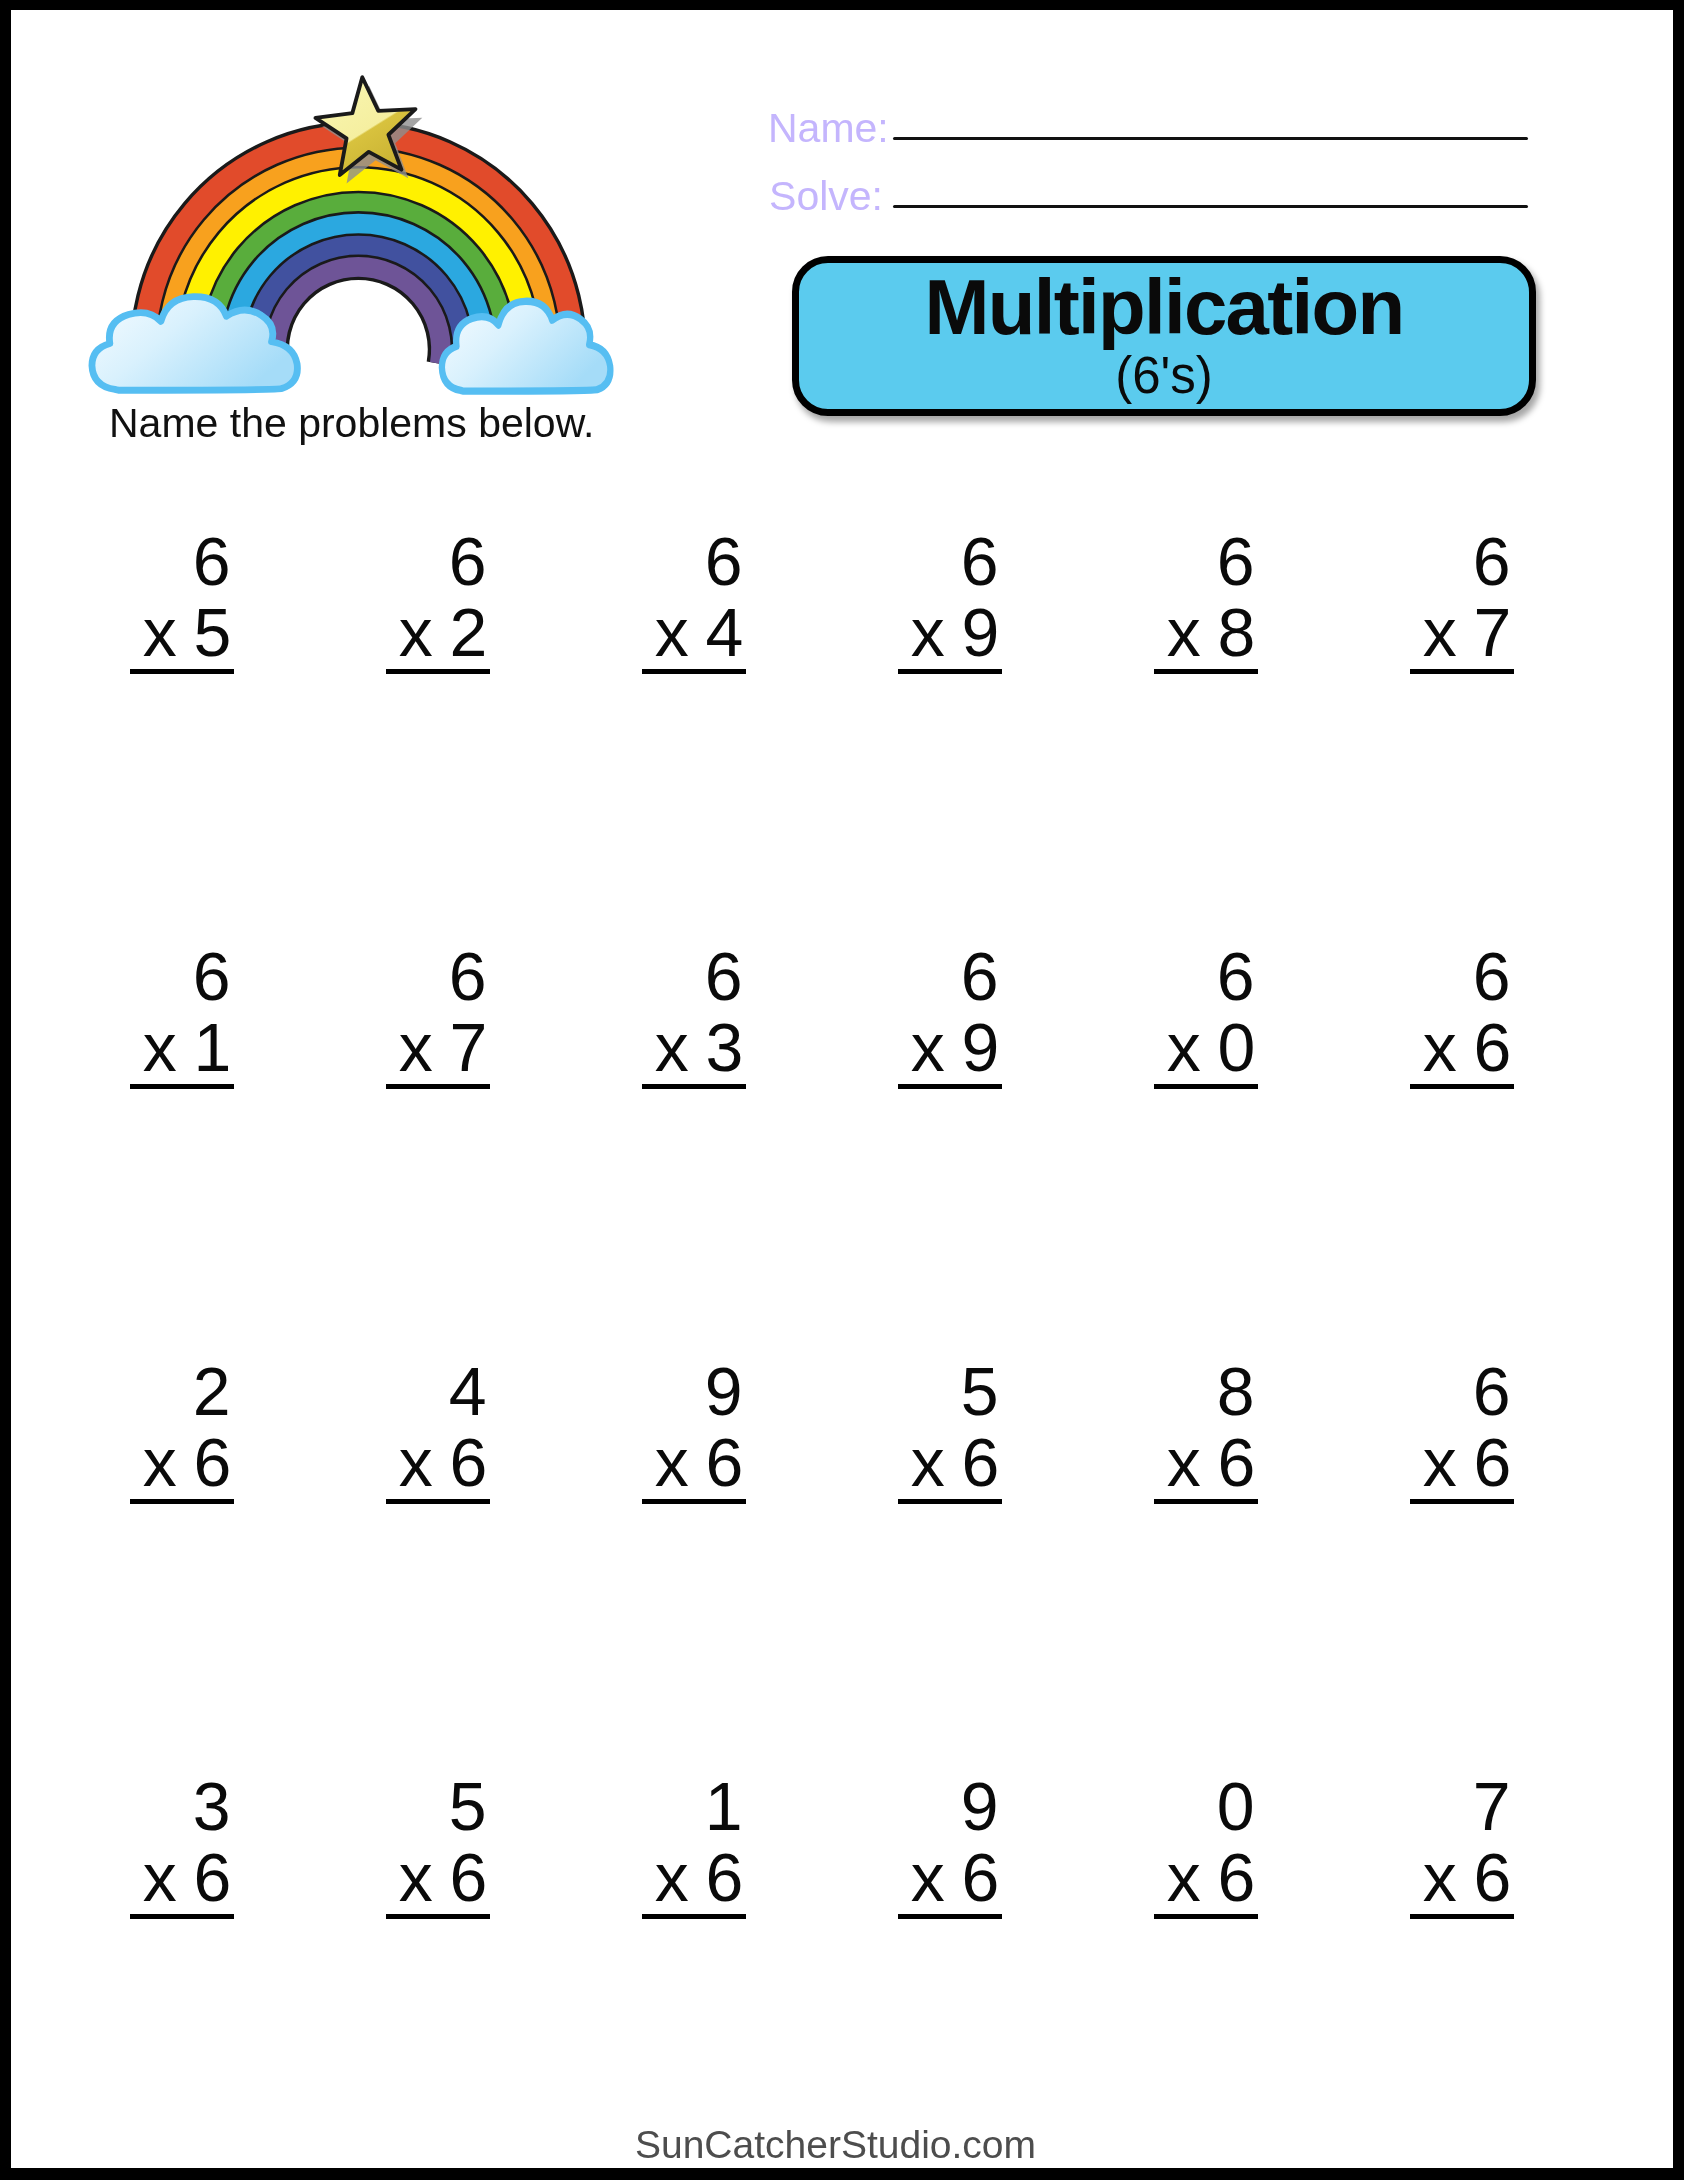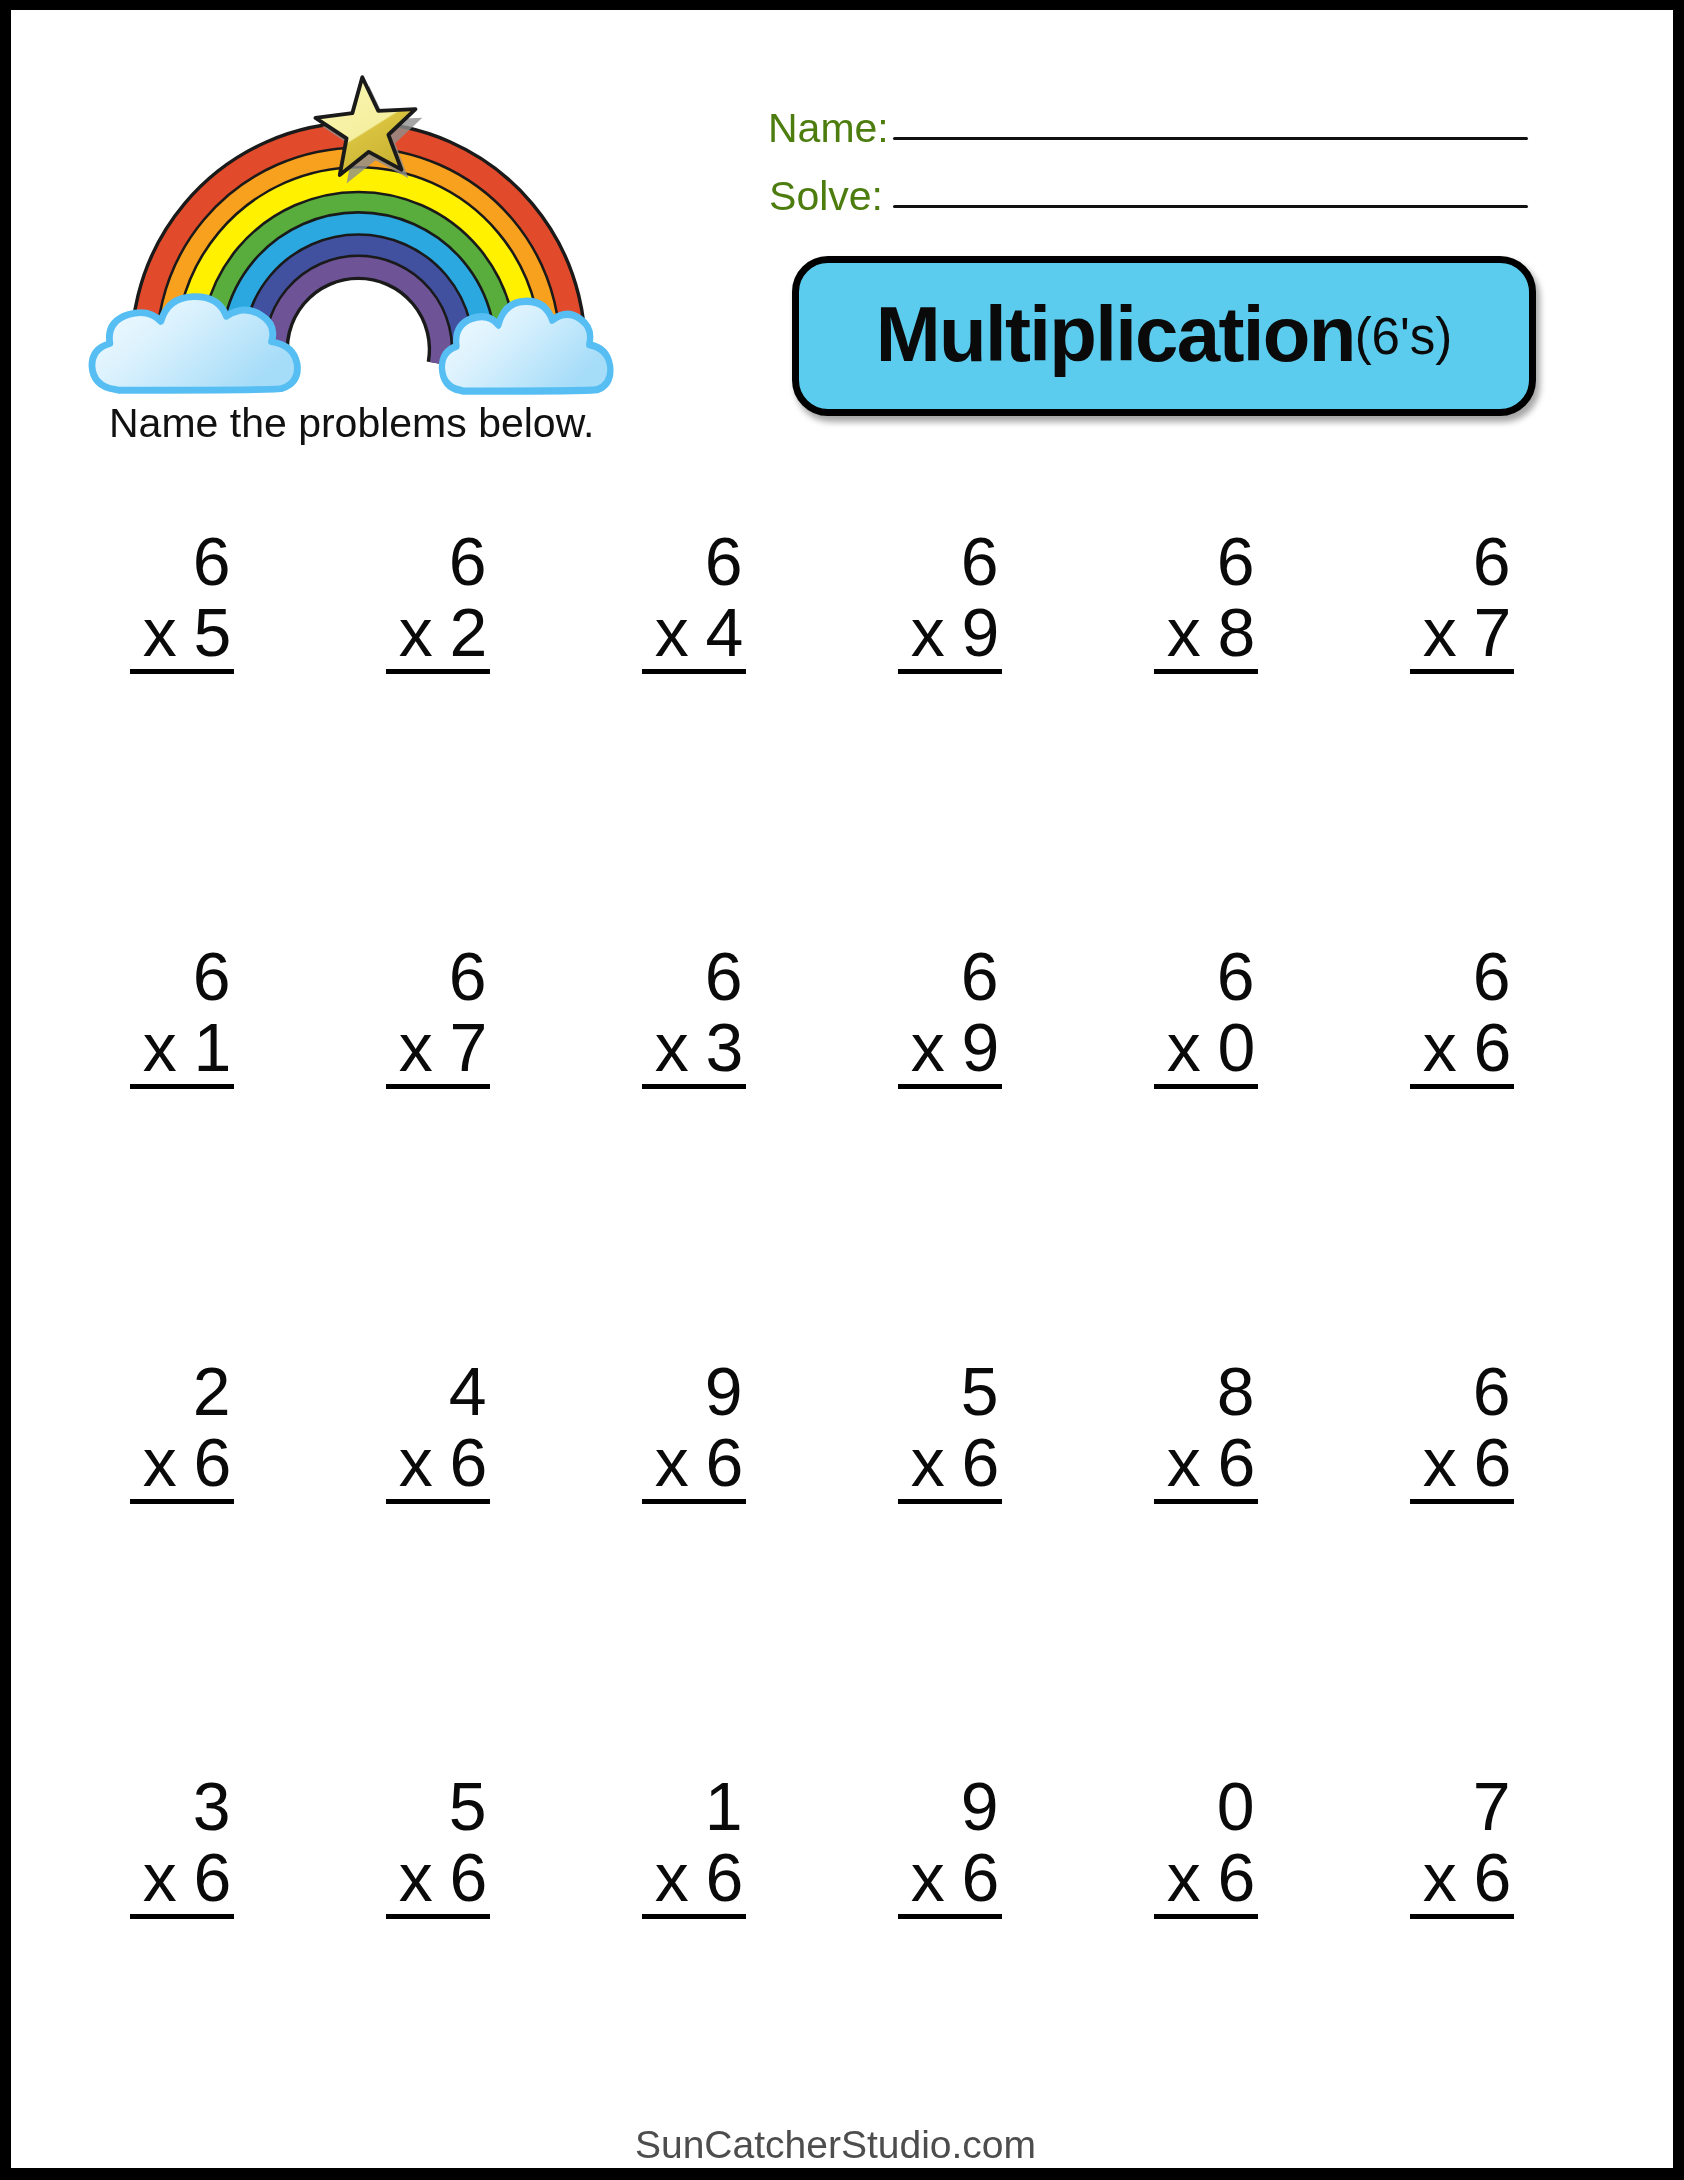--- a/index.html
+++ b/index.html
@@ -14,36 +14,36 @@
     background:#ffffff;
   }
 
   
   .instruction {
     position:absolute; left:109px; top:400px;
     font-size:41px; line-height:46px; color:#111;
   }
   .field-label {
     position:absolute; width:115px; text-align:right;
-    font-size:41px; line-height:43px; color:#4d7c0f;
+    font-size:41px; line-height:43px; color:#c4b5fd;
   }
   .name-label { left:768px; top:107px; }
   .date-label { left:768px; top:175px; }
   .write-line {
     position:absolute; height:3.4px; background:#111; border-radius:1.7px;
   }
   .name-line { left:893px; top:137px; width:635px; }
   .date-line { left:893px; top:205px; width:635px; }
 
   
   .title-box {
     position:absolute; left:792px; top:256px; width:744px; height:160px;
     box-sizing:border-box;
     border:7.7px solid #000; border-radius:36px;
-    display:flex; flex-direction:row; align-items:center; justify-content:center;
+    display:flex; flex-direction:column; align-items:center; justify-content:center;
     box-shadow:3.4px 5.1px 6px rgba(0,0,0,0.35);
   }
   .title-box .title {
     font-size:78px; line-height:82px; font-weight:bold; color:#0a0a0a;
     letter-spacing:-1.7px; margin-top:-3.4px;
   }
   .title-box .subtitle-row {
     display:flex; gap:39px; align-items:baseline;
     font-size:51px; line-height:55px; color:#0a0a0a; margin-top:0px;
   }

